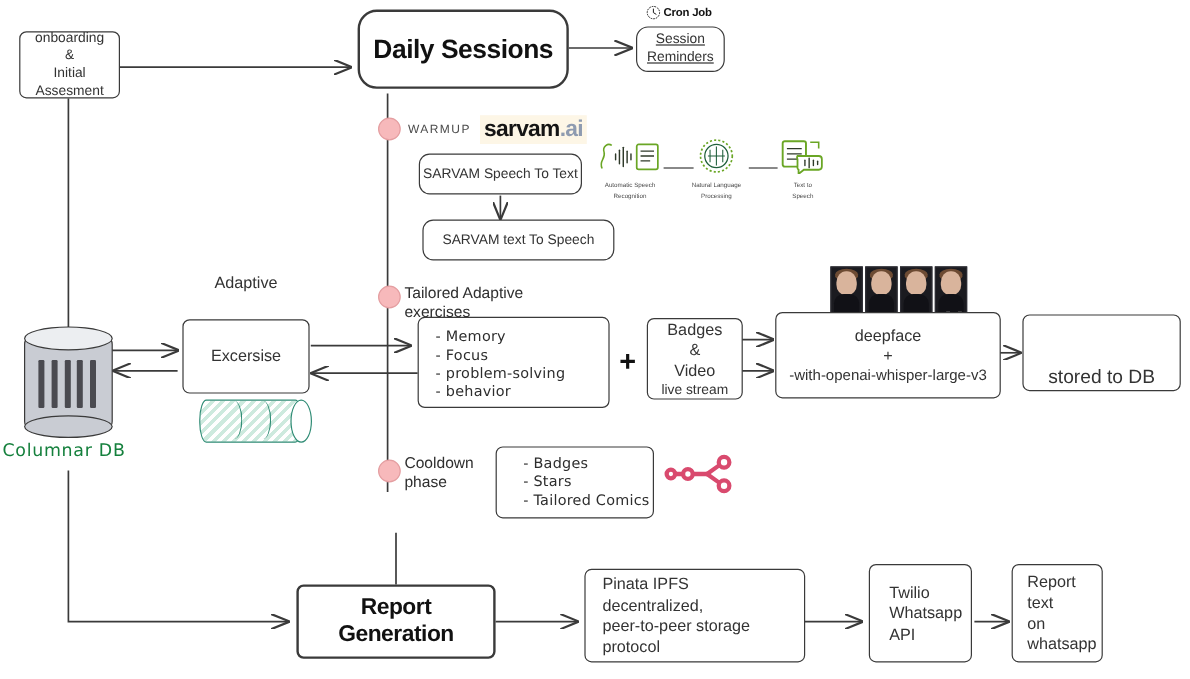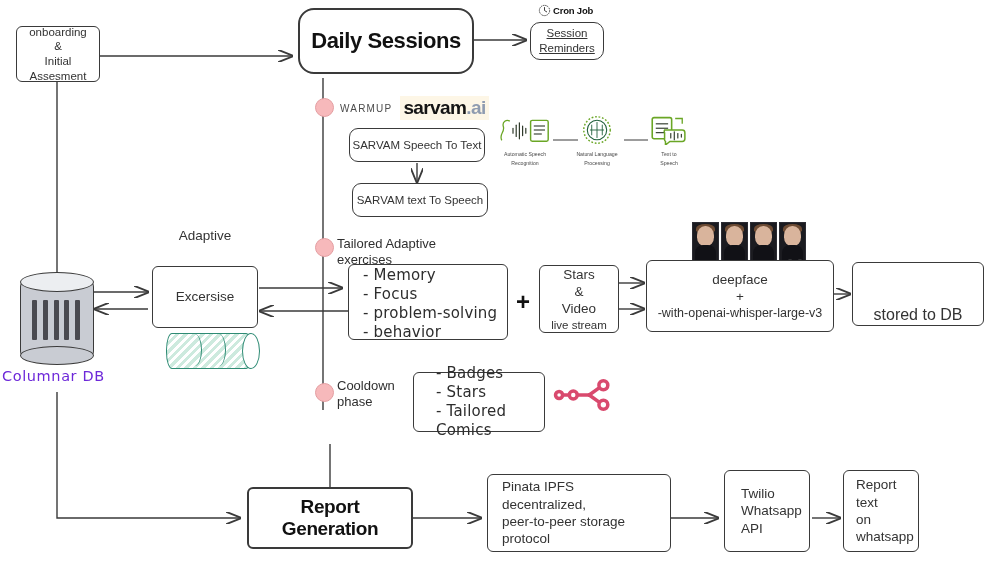--- a/index.html
+++ b/index.html
@@ -14,40 +14,40 @@
   .node .ln{line-height:1.28;}
   .center{align-items:center;text-align:center;}
   .leftal{align-items:flex-start;text-align:left;padding-left:14px;}
 
   .hdr{font-weight:bold;letter-spacing:-0.4px;font-size:22px;color:#111;}
   .sm{font-size:11.5px;}
   .md{font-size:13.5px;}
   .lg{font-size:16px;justify-content:flex-end;}
 
   
-  .hand{font-family:"DejaVu Sans",sans-serif;font-size:15px;color:#2d2d2d;
+  .hand{font-family:"DejaVu Sans",sans-serif;font-size:12px;color:#2d2d2d;
         letter-spacing:.2px;line-height:1.45;}
 
   .tl-label{position:absolute;font-size:13px;color:#2f2f2f;line-height:1.25;}
   .dot{position:absolute;width:17px;height:17px;border-radius:50%;
        background:#f7b9bb;border:1.5px solid #e49ea1;}
 
   
   #columnar{position:absolute;left:20px;top:272px;width:72px;height:92px;}
   .cyl-body{position:absolute;left:0;top:9px;width:72px;height:74px;
             background:#c9ccd3;border:1.6px solid #3a3a3a;border-radius:4px/6px;}
   .cyl-top{position:absolute;left:0;top:0px;width:72px;height:18px;
            background:#eceef1;border:1.6px solid #3a3a3a;border-radius:50%;}
   .cyl-bot{position:absolute;left:0;top:74px;width:72px;height:17px;
            background:#c9ccd3;border:1.6px solid #3a3a3a;border-radius:50%;}
   .bars{position:absolute;left:12px;top:28px;width:48px;height:40px;
         display:flex;justify-content:space-between;}
   .bars i{display:block;width:5px;height:40px;background:#4a4a50;border-radius:1px;}
   #db-caption{position:absolute;left:2px;top:368px;width:120px;font-size:14.5px;
-     font-family:"DejaVu Sans",sans-serif;color:#6d28d9;letter-spacing:.6px;}
+     font-family:"DejaVu Sans",sans-serif;color:#15803d;letter-spacing:.6px;}
 
   
   #greencyl{position:absolute;left:160px;top:333px;width:96px;height:34px;}
   .gbody{position:absolute;left:6px;top:0;width:84px;height:34px;
     border:1.7px solid #2e8b74;border-radius:6px/17px;
     background:repeating-linear-gradient(135deg,#cdeade 0 3px,#ffffff 3px 6px);}
   .gcap{position:absolute;top:0;width:16px;height:34px;border:1.7px solid #2e8b74;
         border-radius:50%;background:#fff;}
   .gseam{position:absolute;top:1px;width:13px;height:32px;
          border:1.5px solid #2e8b74;border-left:none;border-top:none;border-bottom:none;
@@ -165,21 +165,21 @@
 
   <div id="sarvam">
     <span class="warmup">WARMUP</span>
     <span class="sarv"><span>sarvam</span><em>.ai</em></span>
   </div>
 
   <div class="node center sm" id="n-stt" style="left:349px;top:128px;width:136px;height:34px;border-radius:9px;">
     <div class="ln">SARVAM Speech To Text</div>
   </div>
 
-  <div class="node center sm" id="n-tts" style="left:352px;top:183px;width:136px;height:34px;border-radius:9px;">
+  <div class="node center sm" id="n-tts" style="left:352px;top:183px;width:160px;height:34px;border-radius:9px;">
     <div class="ln">SARVAM text To Speech</div>
   </div>
 
   <div id="asrstrip">
     <div class="pipecell">
       <svg width="56" height="30" viewBox="0 0 70 34">
         <path d="M6,30 C2,22 10,20 8,13 C6,7 12,3 16,6" fill="none" stroke="#6aa625" stroke-width="1.6"></path>
         <g stroke="#2f3a2a" stroke-width="1.5" stroke-linecap="round">
           <path d="M20,15 L20,21"></path>
             <path d="M24,11 L24,25"></path>
@@ -279,21 +279,21 @@
   <div class="node leftal hand" id="n-exercises" style="left:348px;top:264px;width:160px;height:76px;padding-top:4px;">
     <div class="ln">- Memory</div>
     <div class="ln">- Focus</div>
     <div class="ln">- problem-solving</div>
     <div class="ln">- behavior</div>
   </div>
 
   <div class="plus" style="left:516px;top:288px;">+</div>
 
   <div class="node center md" id="n-voice" style="left:539px;top:265px;width:80px;height:68px;">
-    <div class="ln">Stars</div>
+    <div class="ln">Badges</div>
     <div class="ln">&amp;</div>
     <div class="ln">Video</div>
     <div class="ln sm">live stream</div>
   </div>
 
   <div id="faces">
     <div class="face">
         <div class="hair"></div>
         <div class="head"></div>
         <div class="torso"></div>

